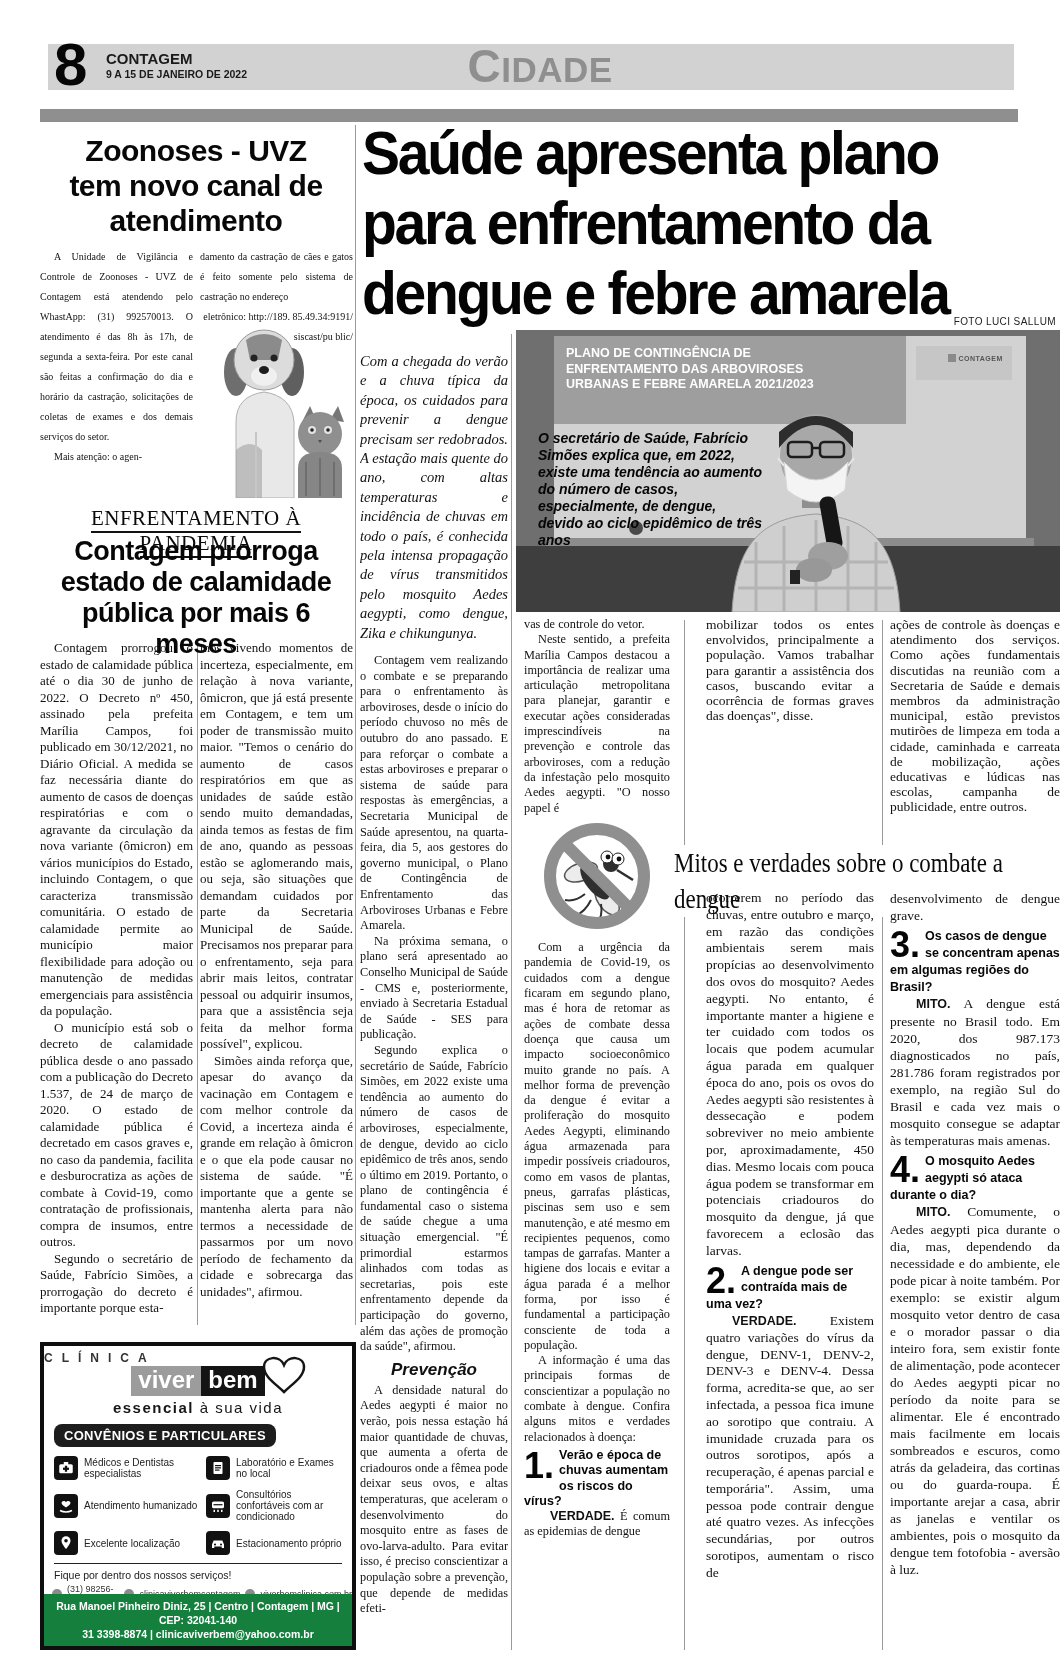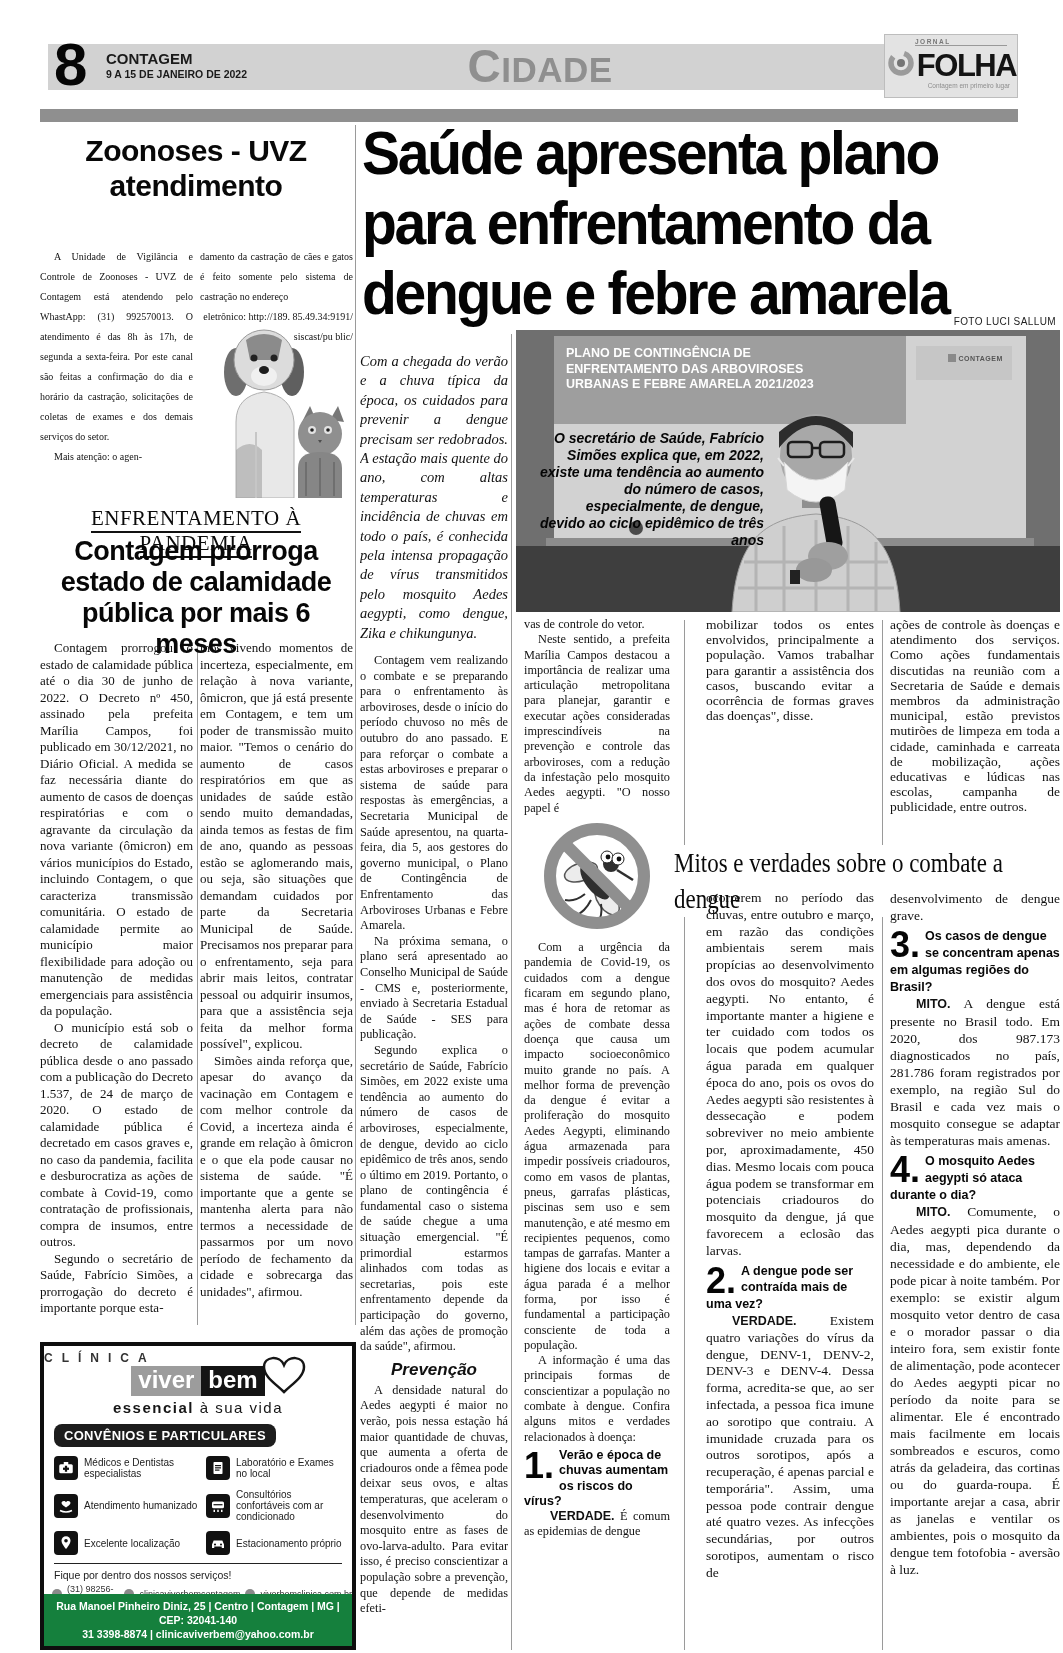--- a/index.html
+++ b/index.html
@@ -69,21 +69,21 @@
   
   .main-hl{left:362px;top:118px;width:766px;transform:scaleX(.92);transform-origin:left top;
            font:900 62px/70px "Liberation Sans",sans-serif;letter-spacing:-2.5px;color:#040404;}
   .credit{left:756px;top:316px;width:300px;text-align:right;font:10px "Liberation Sans",sans-serif;
           letter-spacing:.4px;color:#222;}
   .photo{left:516px;top:330px;width:544px;height:282px;background:#6f6f6f;overflow:hidden;}
   .slide-title{position:absolute;left:50px;top:16px;width:300px;color:#fff;z-index:2;
                font:bold 12.5px/15.5px "Liberation Sans",sans-serif;text-align:left;}
   .slide-logo{position:absolute;left:432px;top:24px;width:70px;z-index:2;
               font:bold 7px "Liberation Sans",sans-serif;color:#555;letter-spacing:.5px;}
-  .caption{position:absolute;left:22px;top:100px;width:226px;z-index:2;text-align:right;
+  .caption{position:absolute;left:22px;top:100px;width:226px;z-index:2;text-align:left;
            font:bold italic 14px/17px "Liberation Sans",sans-serif;color:#050505;}
   .lede{font-style:italic;font-size:14.5px;line-height:19.4px;}
   .colA{left:360px;top:352px;width:148px;height:1314px;overflow:hidden;}
   .colA-body{font-size:12.3px;line-height:15.6px;margin-top:10px;}
   .subhead{text-align:center;font:bold italic 17px/22px "Liberation Sans",sans-serif;margin:4px 0 2px 0;text-indent:0;}
   .colB{left:492px;top:617px;width:146px;height:1036px;overflow:hidden;font-size:12.3px;line-height:15.3px;margin-left:32px;}
   .mosq{text-align:center;margin:4px 0;}
   .colC{left:706px;top:617px;width:168px;height:229px;overflow:hidden;font-size:13.5px;line-height:15.2px;}
   .colD{left:890px;top:617px;width:170px;height:229px;overflow:hidden;font-size:13.5px;line-height:15.2px;}
   .mitos-hl{left:674px;top:845px;width:462px;transform:scaleX(.85);transform-origin:left top;
@@ -100,43 +100,31 @@
 </head>
 <body>
 
 <div class="page">
 
   <div class="abs hdr-band"></div>
   <div class="abs page-num">8</div>
   <div class="abs hdr-ed">CONTAGEM</div>
   <div class="abs hdr-date">9 A 15 DE JANEIRO DE 2022</div>
   <div class="abs cidade">CIDADE</div>
-  <div class="abs masthead">
-    <div class="jornal">JORNAL</div>
-    <div class="folha-row">
-      <span>
-        <svg width="30" height="30" viewBox="0 0 30 30">
-          <circle cx="15" cy="15" r="10" fill="none" stroke="#9b9b9b" stroke-width="5.5" stroke-dasharray="38 12"></circle>
-          <circle cx="15" cy="15" r="4" fill="#757575"></circle>
-        </svg>
-      </span>
-      <span class="folha">FOLHA</span>
-    </div>
-    <div class="m-tag">Contagem em primeiro lugar</div>
-  </div>
   <div class="abs hdr-bar"></div>
 
   <div class="rule" style="left:355px;top:125px;height:1200px;"></div>
   <div class="rule" style="left:511px;top:334px;height:1316px;"></div>
   <div class="rule" style="left:684px;top:620px;height:1030px;"></div>
   <div class="rule" style="left:882px;top:620px;height:1030px;"></div>
   <div class="rule" style="left:197px;top:645px;height:680px;"></div>
 
   <div class="abs z-title">
     <div>Zoonoses - UVZ</div>
+    <div>tem novo canal de</div>
     <div>atendimento</div>
   </div>
   <div class="abs zcol zcol1">
     <p class="ind">A Unidade de Vigilância e Controle de Zoonoses - UVZ de Contagem está atendendo pelo WhastApp: (31) 992570013. O atendimento é das 8h às 17h, de segunda a sexta-feira. Por este canal são feitas a confirmação do dia e horário da castração, solicitações de coletas de exames e dos demais serviços do setor.</p>
     <p class="ind">Mais atenção: o agen-</p>
   </div>
   <div class="abs zcol zcol2">
     <p>damento da castração de cães e gatos é feito somente pelo sistema de castração no endereço</p>
     <p class="urlp">eletrônico: http://189. 85.49.34:9191/ siscast/pu blic/</p>
   </div>

